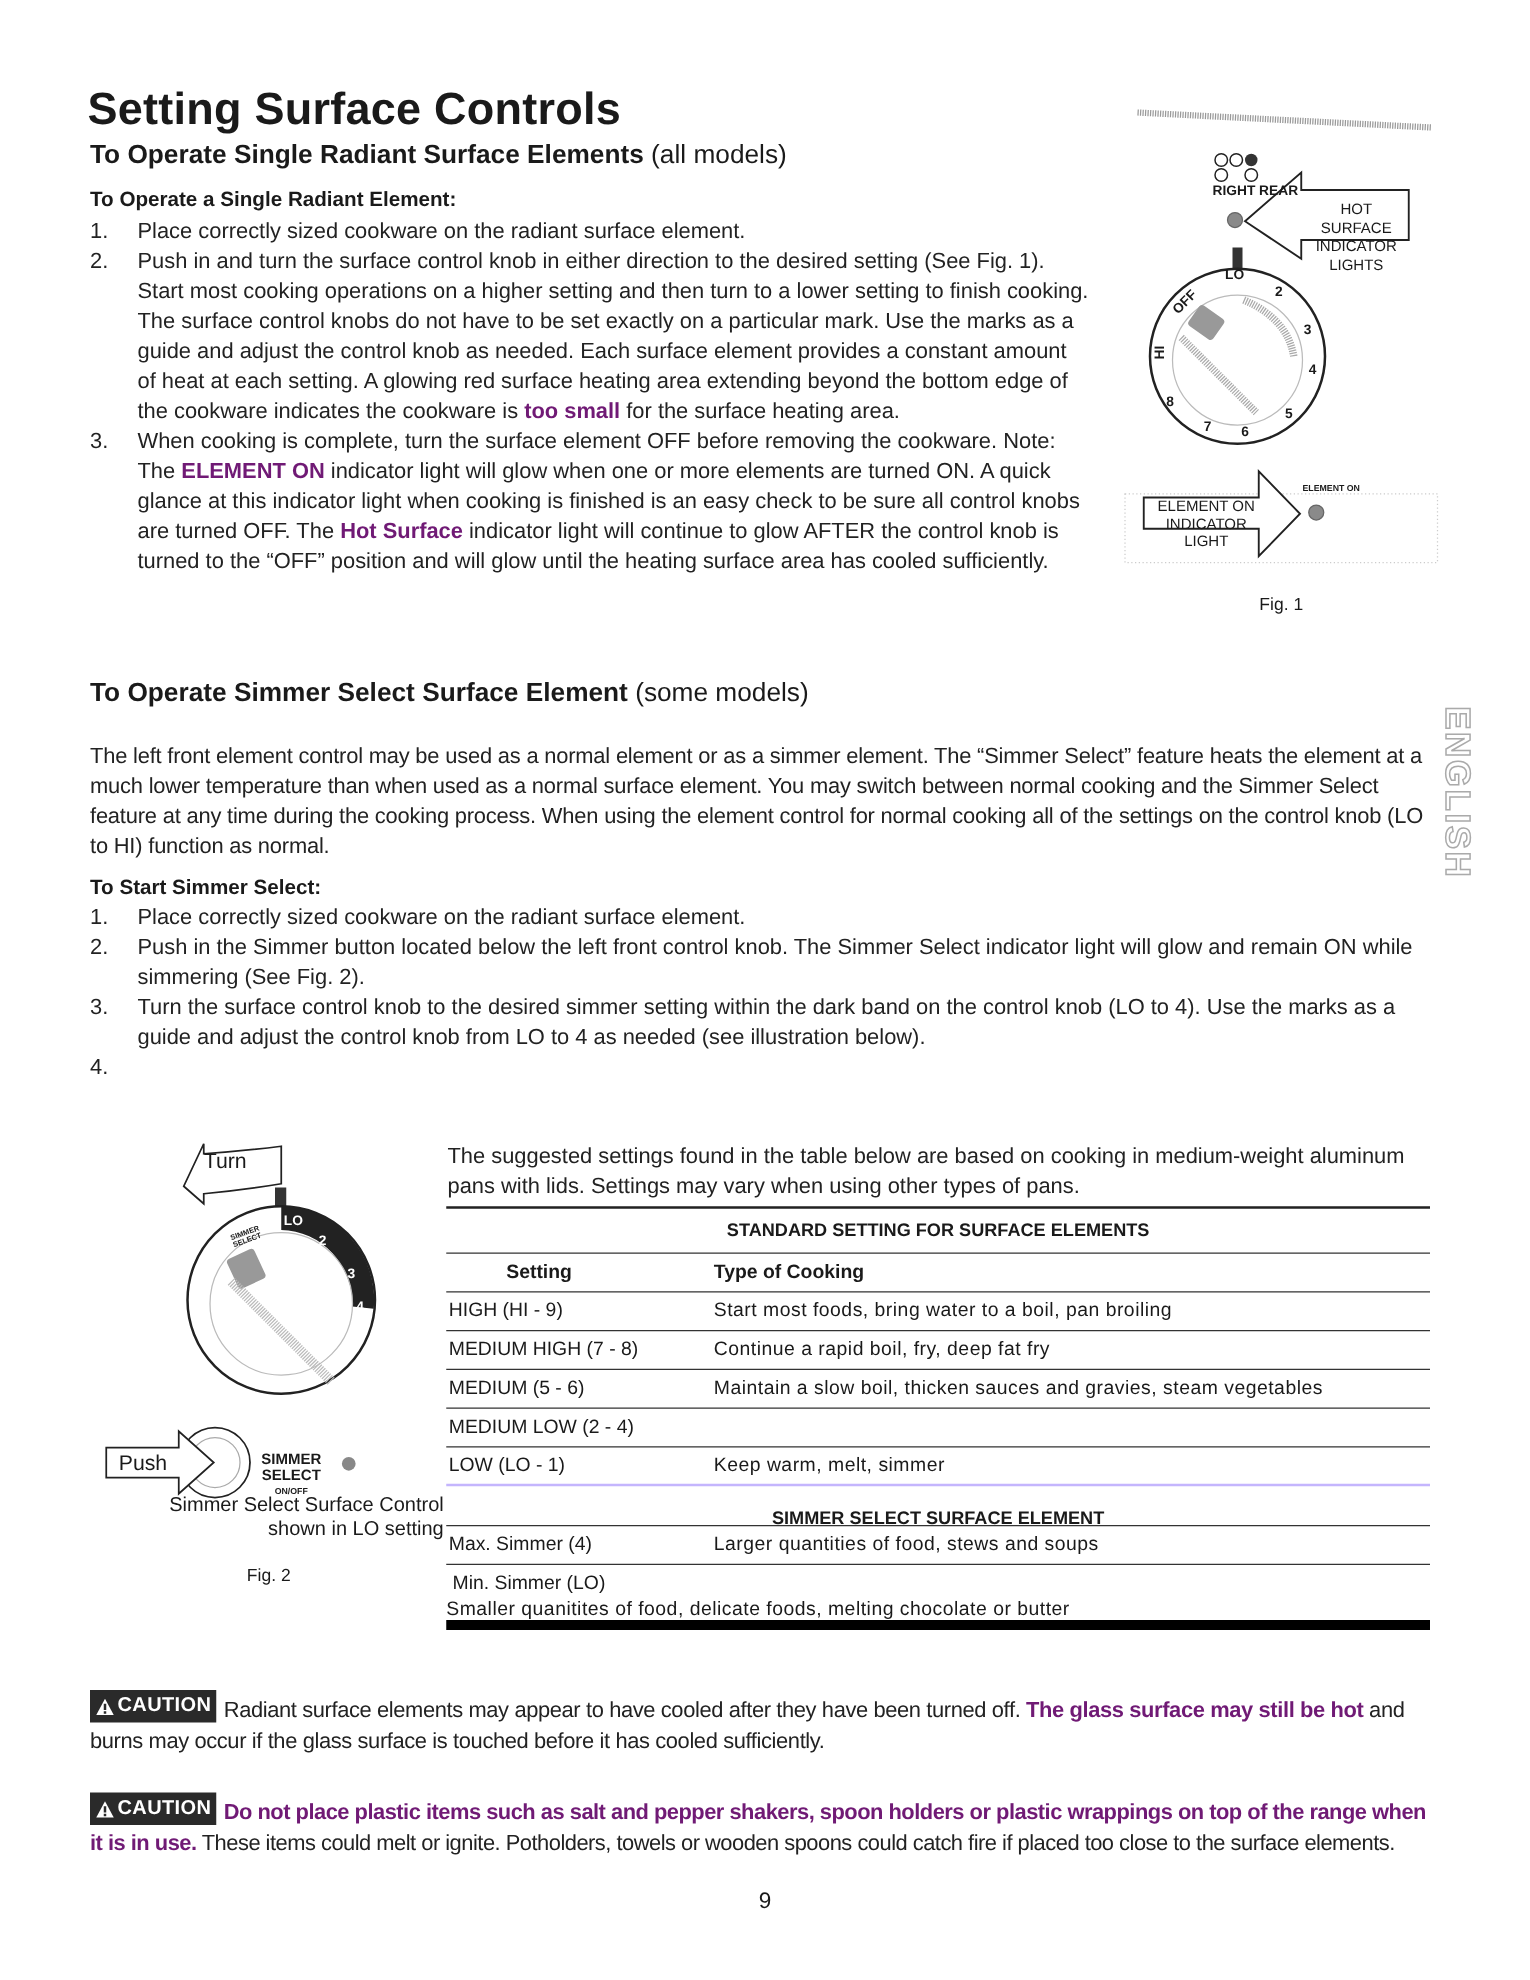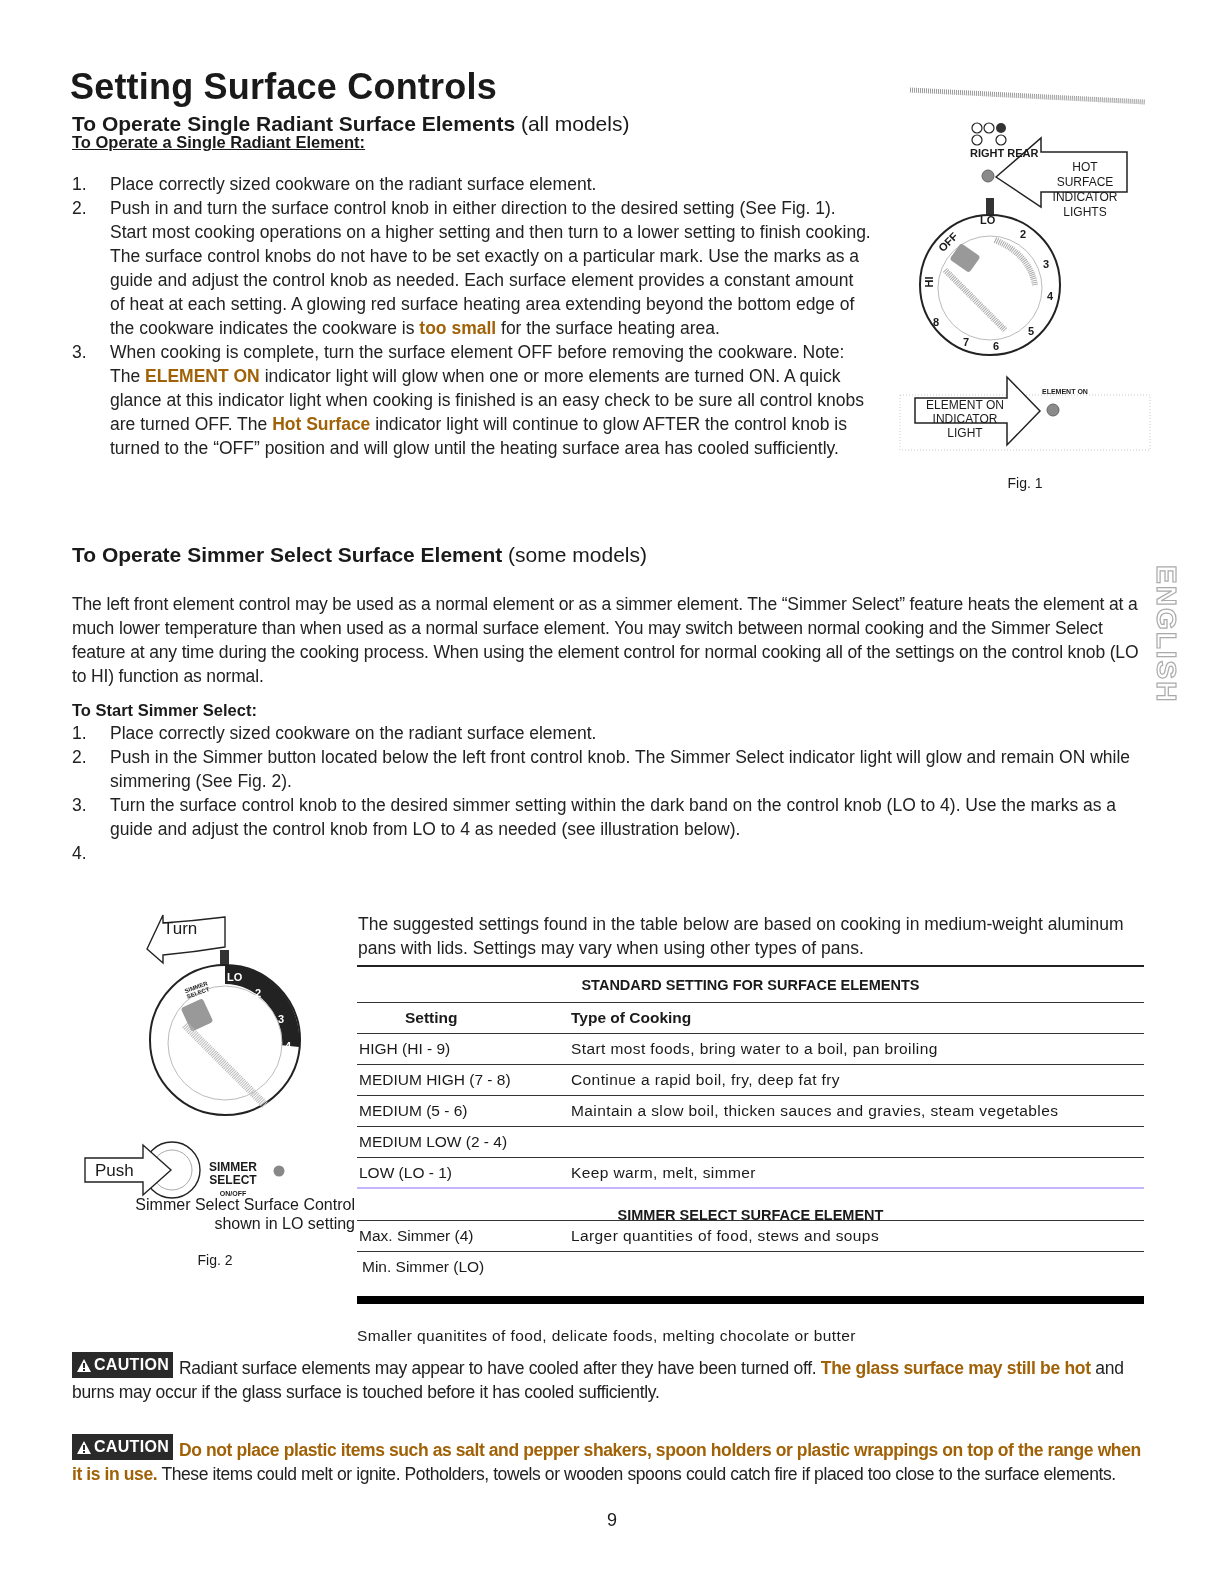--- a/index.html
+++ b/index.html
@@ -7,21 +7,21 @@
   body { position: relative; font-family: "Liberation Sans", sans-serif; color: #1a1a1a; overflow: hidden; }
   .abs { position: absolute; }
   .page-title { left: 70px; top: 66px; font-size: 36px; font-weight: bold; letter-spacing: 0.2px; }
   .h2 { font-size: 21px; font-weight: bold; }
   .h2 .light { font-weight: normal; }
   .h3 { font-size: 16.5px; font-weight: bold; }
   .body-text { font-size: 17.5px; line-height: 24px; color: #222; }
   ol.steps { list-style: none; }
   ol.steps li { position: relative; padding-left: 38px; }
   ol.steps li .num { position: absolute; left: 0; top: 0; }
-  b.strong { font-weight: bold; color: #a16207; }
+  b.strong { font-weight: bold; color: #701a75; }
   .fig-caption { font-size: 14px; text-align: center; }
   
   .tbl { left: 357px; top: 965px; width: 787px; font-size: 15.5px; }
   .tbl .rule { border-top: 2px solid #222; }
   .tbl .row { display: flex; height: 31px; align-items: center; border-bottom: 1.5px solid #333; }
   .tbl .row .c1 { width: 214px; padding-left: 2px; }
   .tbl .row .c2 { flex: 1; letter-spacing: 0.4px; }
   .tbl .sec-head { height: 36px; display: flex; align-items: center; justify-content: center; font-weight: bold; font-size: 14.5px; border-bottom: 1.5px solid #333; }
   .tbl .hdr { font-weight: bold; }
   .tbl .row.tall { height: 52px; align-items: flex-start; padding-top: 4px; }
@@ -32,21 +32,21 @@
   .page-num { left: 0; width: 1224px; top: 1510px; text-align: center; font-size: 18px; }
 </style>
 </head>
 <body>
 
 <div class="abs page-title">Setting Surface Controls</div>
 
 <div class="abs h2" style="left:72px; top:112px;">
   <span>To Operate Single Radiant Surface Elements</span><span class="light"> (all models)</span>
 </div>
-<div class="abs h3" style="left:72px; top:133px;text-decoration:underline;">To Operate a Single Radiant Element:</div>
+<div class="abs h3" style="left:72px; top:151px;">To Operate a Single Radiant Element:</div>
 
 <ol class="abs steps body-text" style="left:72px; top:172px; width:800px;">
   <li>
     <span class="num">1.</span>
     <span>Place correctly sized cookware on the radiant surface element.</span>
   </li>
   <li>
     <span class="num">2.</span>
     <span>Push in and turn the surface control knob in either direction to the desired setting (See Fig. 1). Start most cooking operations on a higher setting and then turn to a lower setting to finish cooking. The surface control knobs do not have to be set exactly on a particular mark. Use the marks as a guide and adjust the control knob as needed. Each surface element provides a constant amount of heat at each setting. A glowing red surface heating area extending beyond the bottom edge of the cookware indicates the cookware is </span><b class="strong">too small</b><span> for the surface heating area.</span>
   </li>
@@ -191,21 +191,21 @@
       <div class="c1">LOW (LO - 1)</div>
       <div class="c2">Keep warm, melt, simmer</div>
     </div>
   <div class="sec-head" style="height:32px; padding-top:20px;">SIMMER SELECT SURFACE ELEMENT</div>
   <div class="row">
       <div class="c1">Max. Simmer (4)</div>
       <div class="c2">Larger quantities of food, stews and soups</div>
     </div>
   <div class="row tall" style="border-bottom:8px solid #000000; line-height:21px;flex-direction:column;">
       <div class="c1" style="padding-left:5px;">Min. Simmer (LO)</div>
-      <div class="c2" style="padding-right:40px;margin-top:48px;">Smaller quanitites of food, delicate foods, melting chocolate or butter</div>
+      <div class="c2" style="padding-right:40px;">Smaller quanitites of food, delicate foods, melting chocolate or butter</div>
     </div>
 </div>
 
 <div class="abs body-text" style="left:72px; top:1352px; width:1075px; letter-spacing:-0.3px;">
   <span class="caution-badge">
     <svg width="16" height="15" viewBox="0 0 16 15">
         <polygon points="8,1 15,14 1,14" fill="#fff"></polygon>
         <rect x="7" y="5" width="2" height="5" fill="#2a2a2a"></rect>
         <rect x="7" y="11" width="2" height="2" fill="#2a2a2a"></rect>
       </svg>

